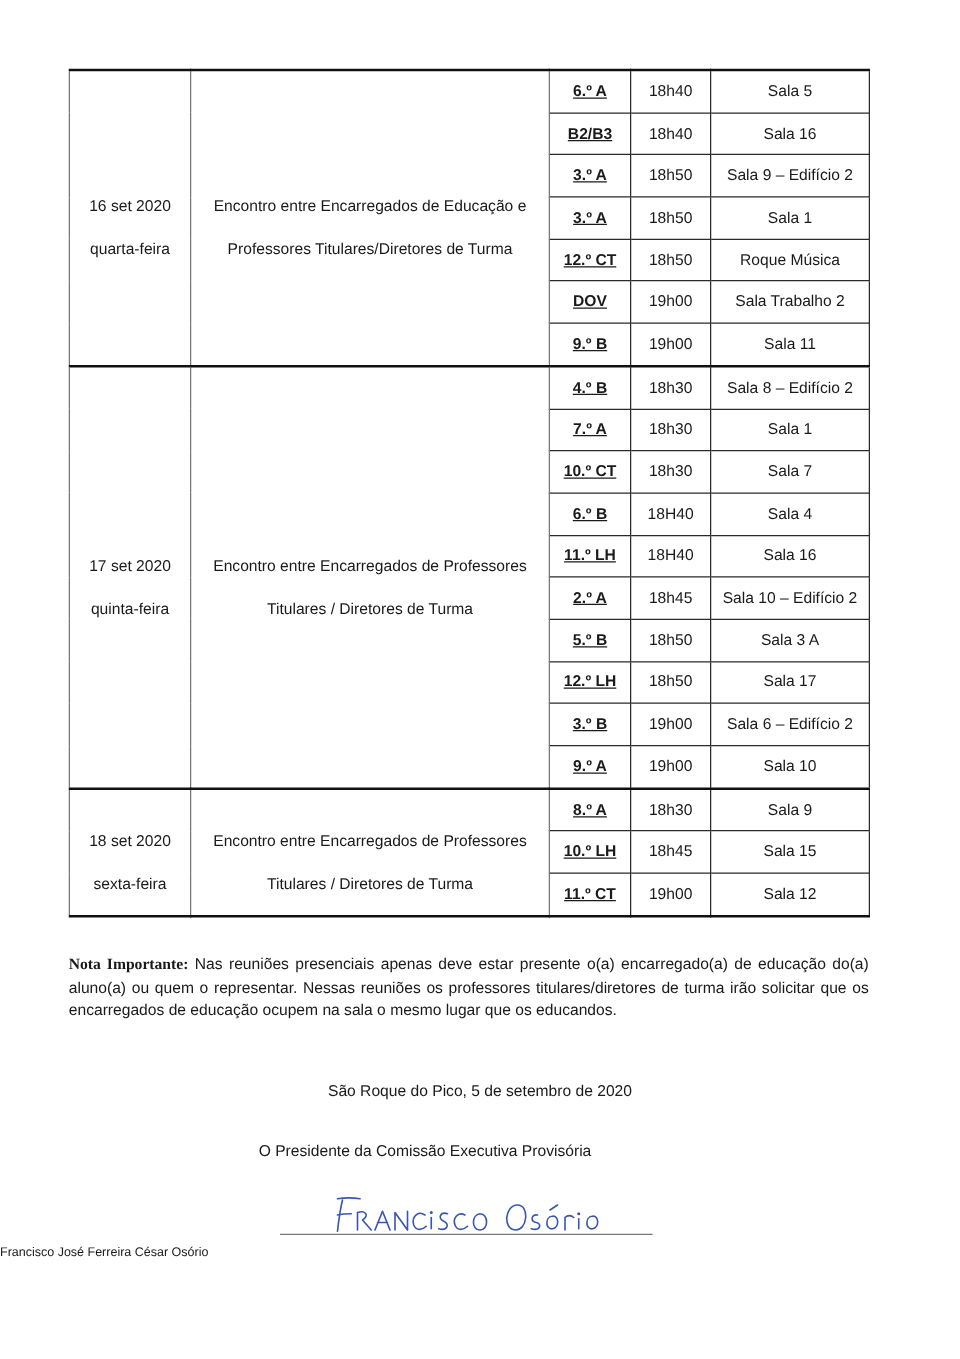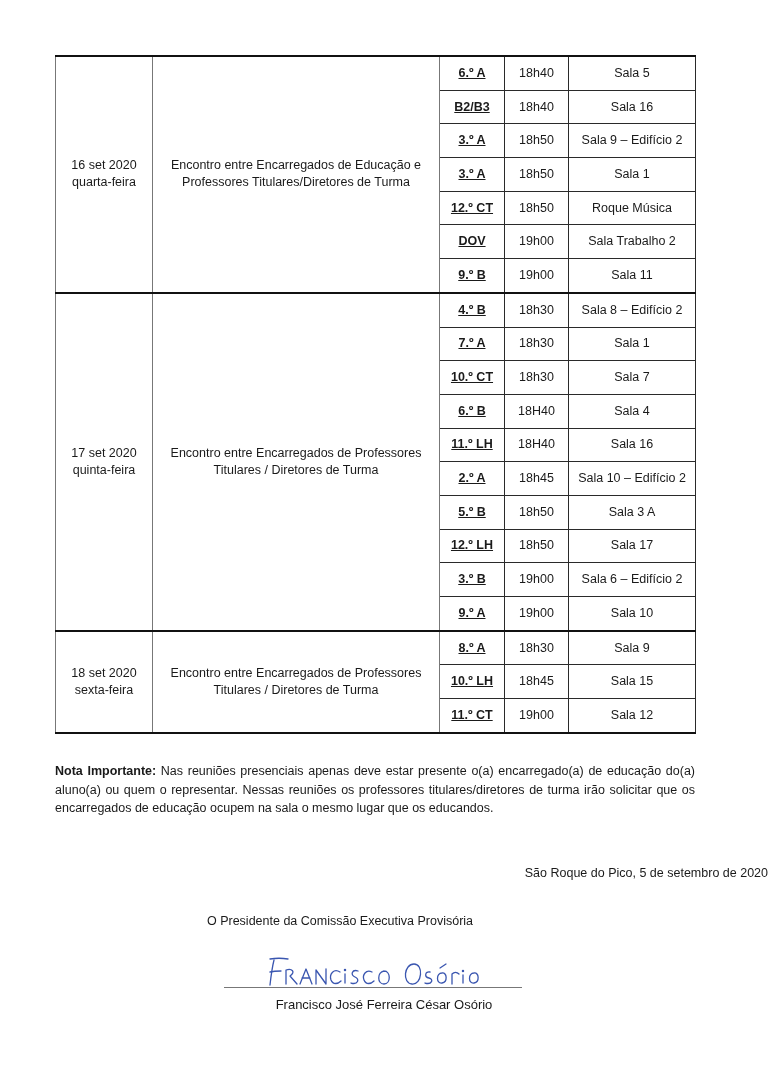--- a/index.html
+++ b/index.html
@@ -14,31 +14,31 @@
   table.sched col.c-date { width:97px; }
   table.sched col.c-desc { width:287px; }
   table.sched col.c-class { width:65px; }
   table.sched col.c-time { width:64px; }
   table.sched col.c-room { width:127px; }
   table.sched td.cls { font-weight:bold;text-decoration:underline; }
   table.sched td.date, table.sched td.desc { border-color:#777; }
   table.sched tbody.group { border-top:2.5px solid #111; }
   table.sched tbody.group:first-child { border-top:1.5px solid #555; }
   table.sched tbody.group:last-child { border-bottom:2.5px solid #111; }
-  table.sched td.date span, table.sched td.desc span { display:block; }
+  table.sched td.date span, table.sched td.desc span { display:block;margin-top:17px; }
 
   .note { position:absolute; left:55px; top:762px; width:640px; font-size:12.5px;
           line-height:18.5px; text-align:justify; }
-  .note b { font-weight:bold; }
-
-  .place { position:absolute; left:0; width:768px; top:866px; text-align:right; font-size:12.5px; }
+  .note b { font-weight:bold;font-family:Liberation Serif, serif; }
+
+  .place { position:absolute; left:0; width:768px; top:866px; text-align:center; font-size:12.5px; }
   .role { position:absolute; left:0; width:680px; top:914px; text-align:center; font-size:12.5px; }
   .sig { position:absolute; left:224px; top:950px; width:300px; height:40px; }
   .sig-line { position:absolute; left:224px; top:987px; width:298px; border-top:1px solid #777; }
-  .signer { position:absolute; left:0; width:768px; top:997px; text-align:center; font-size:13px; }
+  .signer { position:absolute; left:0; width:768px; top:997px; text-align:left; font-size:10px; }
 </style>
 </head>
 <body>
 
 <div class="page">
 
   <table class="sched">
     <colgroup>
       <col class="c-date">
         <col class="c-desc">

